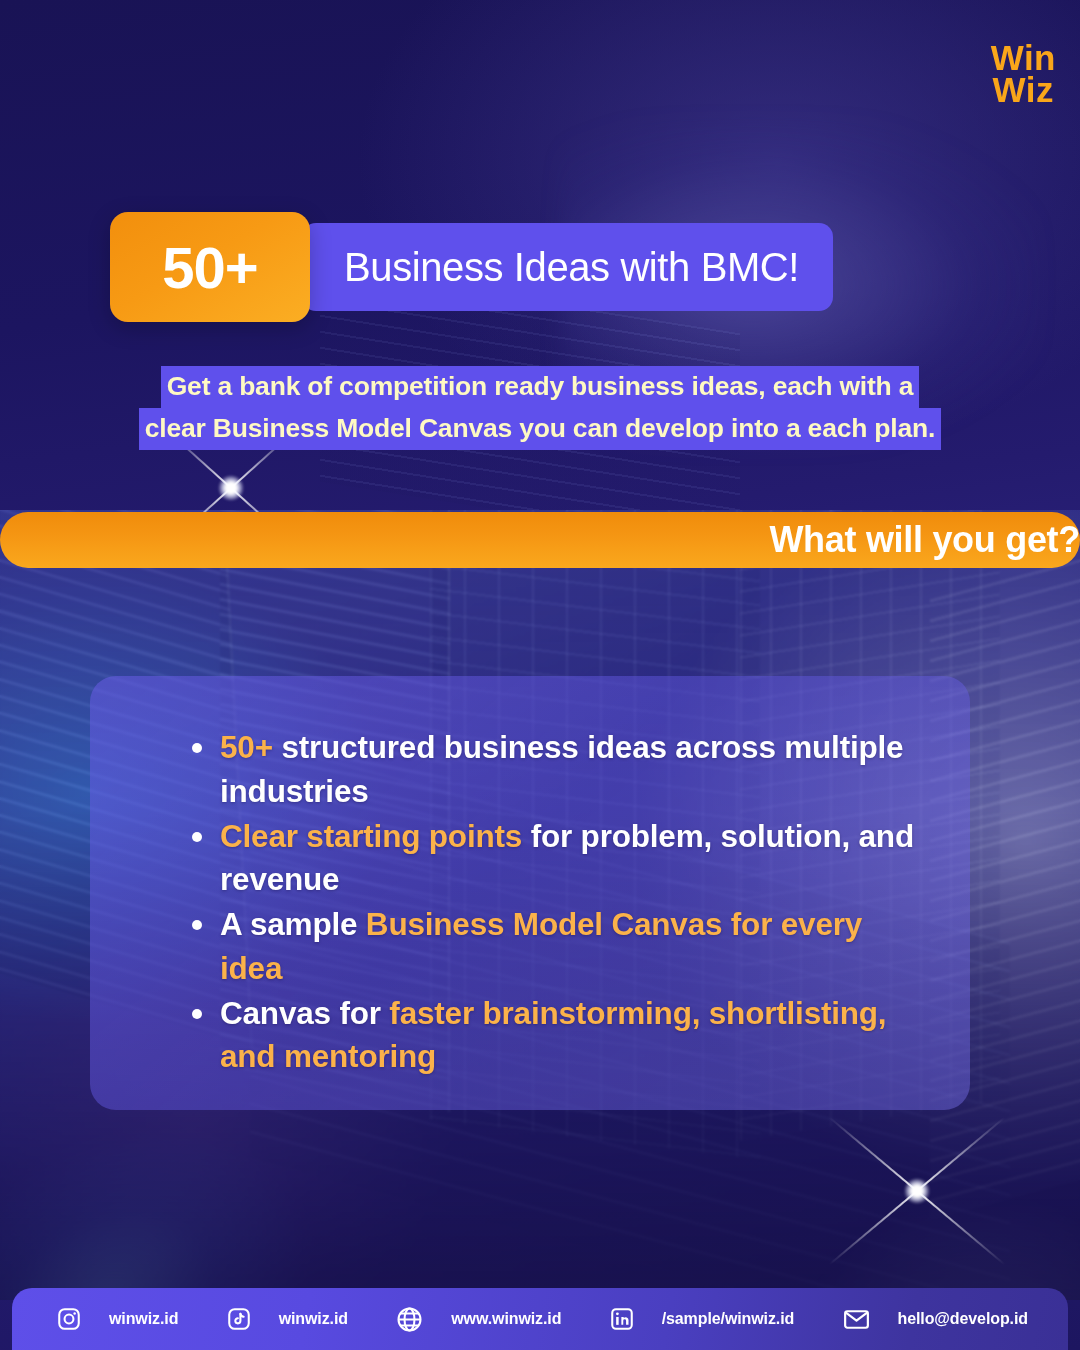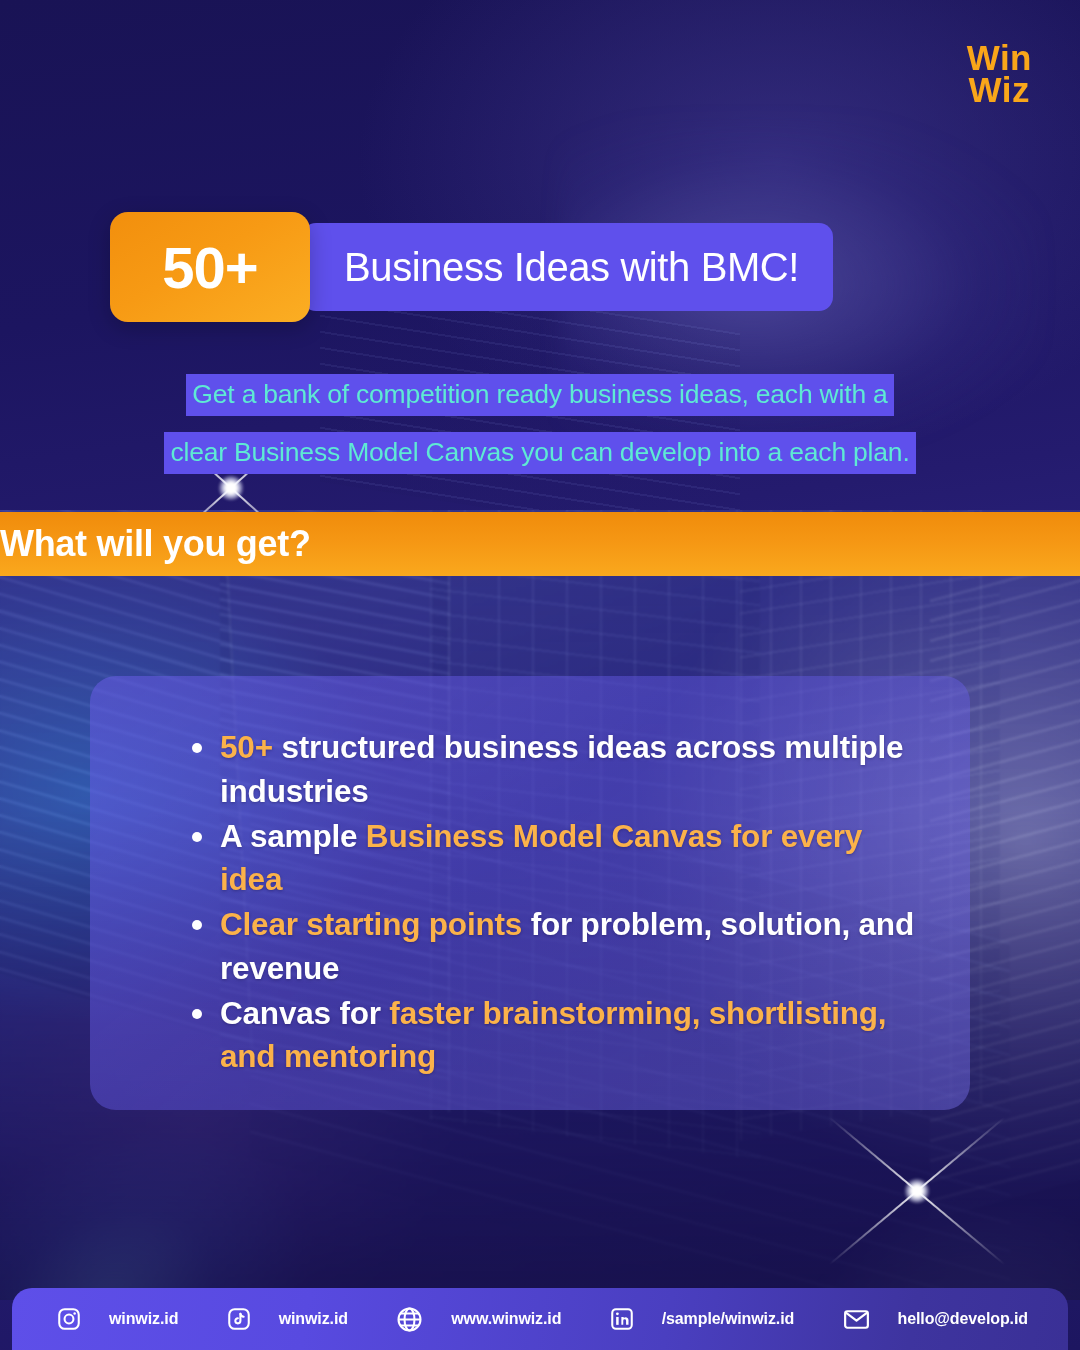--- a/index.html
+++ b/index.html
@@ -124,21 +124,21 @@
   #sp1 .ray { width:170px; margin-left:-85px; }
   #sp1 .r1 { transform:rotate(42deg); }
   #sp1 .r2 { transform:rotate(-42deg); }
   #sp2 { left:916px; top:1190px; width:1px; height:1px; }
   #sp2 .ray { width:230px; margin-left:-115px; }
   #sp2 .r1 { transform:rotate(40deg); }
   #sp2 .r2 { transform:rotate(-40deg); }
 
   
   .logo {
-    position:absolute; right:48px; top:42px;
+    position:absolute; right:24px; top:42px;
     text-align:center;
     line-height:.92;
     color:#f9a61a;
     font-weight:900;
     font-size:35px;
     letter-spacing:.5px;
     z-index:6;
   }
   .logo span { display:block; }
   .logo .l2 { }
@@ -172,33 +172,34 @@
 
   
   .subtitle {
     position:absolute; left:0; top:366px; width:1080px;
     text-align:center; z-index:5;
     line-height:1.32;
   }
   .subtitle .sl {
     display:inline-block;
     background:#5f50ec;
-    color:#5eead4;
-    font-size:26.5px; font-weight:400;
+    color:#fef9c3;
+    font-size:26.5px; font-weight:700;
     letter-spacing:-.2px;
     padding:3px 6px 4px;
-    margin:8px;
+    margin:0;
   }
 
   
   .band {
-    position:absolute; left:0; top:512px; width:1080px; height:64px;
+    position:absolute; left:0; top:512px; width:1080px; height:56px;
     background:linear-gradient(to bottom,#f08c0b 0%, #f59613 42%, #faa81d 100%);
-    display:flex; align-items:center; justify-content:flex-start;
+    display:flex; align-items:center; justify-content:flex-end;
     z-index:5;
+    border-radius:28px;
   }
   .band h2 {
     color:#fff; font-size:36px; font-weight:700; letter-spacing:-.3px;
   }
 
   
   .card {
     position:absolute; left:90px; top:676px;
     width:880px; height:434px;
     background:linear-gradient(140deg, rgba(104,92,228,.56) 0%, rgba(96,86,222,.48) 45%, rgba(120,112,236,.44) 100%);
@@ -295,22 +296,22 @@
   </div>
 
   <div class="band">
     <h2>What will you get?</h2>
   </div>
 
   <div class="card">
     <div class="inner">
       <ul class="bullets">
         <li><span class="hl">50+</span><span> structured business ideas across multiple industries</span><span class="hl"></span></li>
+        <li><span class="hl">Clear starting points</span><span> for problem, solution, and revenue</span><span class="hl"></span></li>
         <li><span class="hl"></span><span>A sample </span><span class="hl">Business Model Canvas for every idea</span></li>
-        <li><span class="hl">Clear starting points</span><span> for problem, solution, and revenue</span><span class="hl"></span></li>
         <li><span class="hl"></span><span>Canvas for </span><span class="hl">faster brainstorming, shortlisting, and mentoring</span></li>
       </ul>
     </div>
   </div>
 
   <div class="footer">
 
     <div class="fitem">
       <span>
         <svg width="26" height="26" viewBox="0 0 24 24" fill="none" stroke="#fff" stroke-width="1.9">

